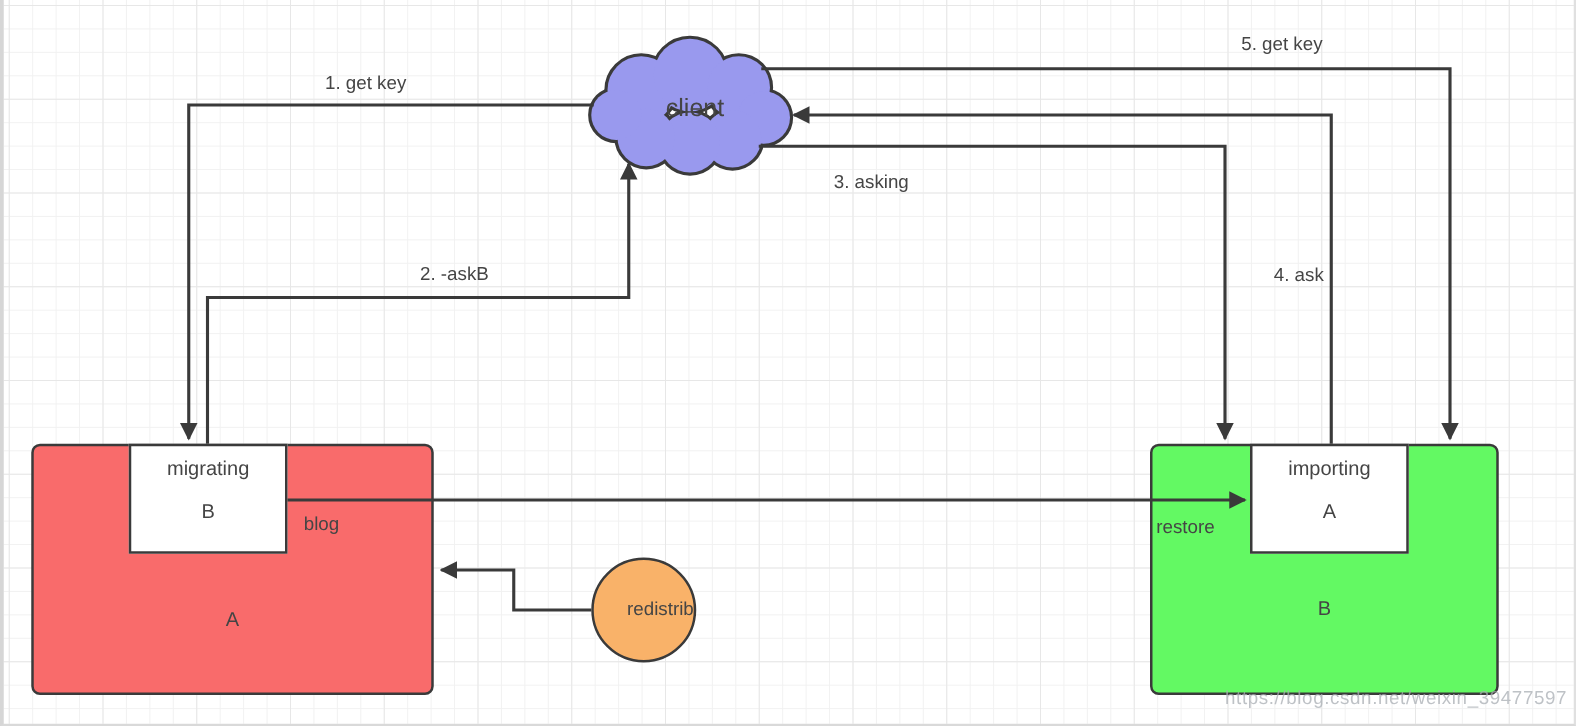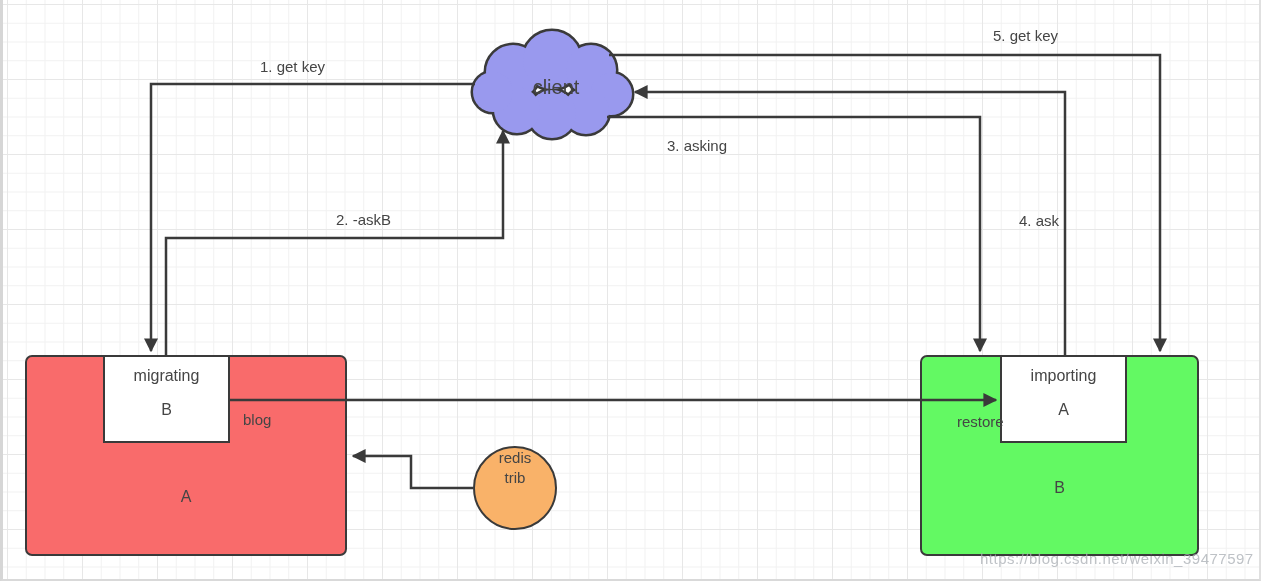--- a/index.html
+++ b/index.html
@@ -56,23 +56,23 @@
   }
   .center { text-align: center; }
   .tool-circle {
     position: absolute;
     left: 470px; top: 446px;
     width: 84px; height: 84px;
     border-radius: 50%;
     background: #f9b269;
     border: 2.5px solid #3a3a3a;
     display: flex;
-    flex-direction: column;
+    flex-direction: row;
     align-items: center;
-    justify-content: flex-start;
+    justify-content: flex-end;
     line-height: 1.3;
     font-size: 15px;
     z-index: 5;
   }
   svg.wires {
     position: absolute;
     left: 0; top: 0;
     width: 1261px; height: 581px;
     z-index: 20;
     pointer-events: none;
@@ -109,21 +109,21 @@
     <span>B</span>
   </div>
   <div class="diagram-label" style="left:240px; top:411px;">blog</div>
   <div class="diagram-label center" style="left:22px; top:488px; width:322px; font-size:16px;">A</div>
 
   <div class="node-box green-box"></div>
   <div class="slot-box importing-box">
     <span>importing</span>
     <span>A</span>
   </div>
-  <div class="diagram-label" style="left:922px; top:413px;margin-left:32px;">restore</div>
+  <div class="diagram-label" style="left:922px; top:413px;">restore</div>
   <div class="diagram-label center" style="left:917px; top:479px; width:279px; font-size:16px;">B</div>
 
   <div class="tool-circle">
     <span>redis</span>
     <span>trib</span>
   </div>
 
   <svg class="wires" viewBox="0 0 1261 581">
     <defs>
       <marker id="arr" viewBox="0 0 10 10" refX="9" refY="5" markerWidth="14" markerHeight="14" markerUnits="userSpaceOnUse" orient="auto">

